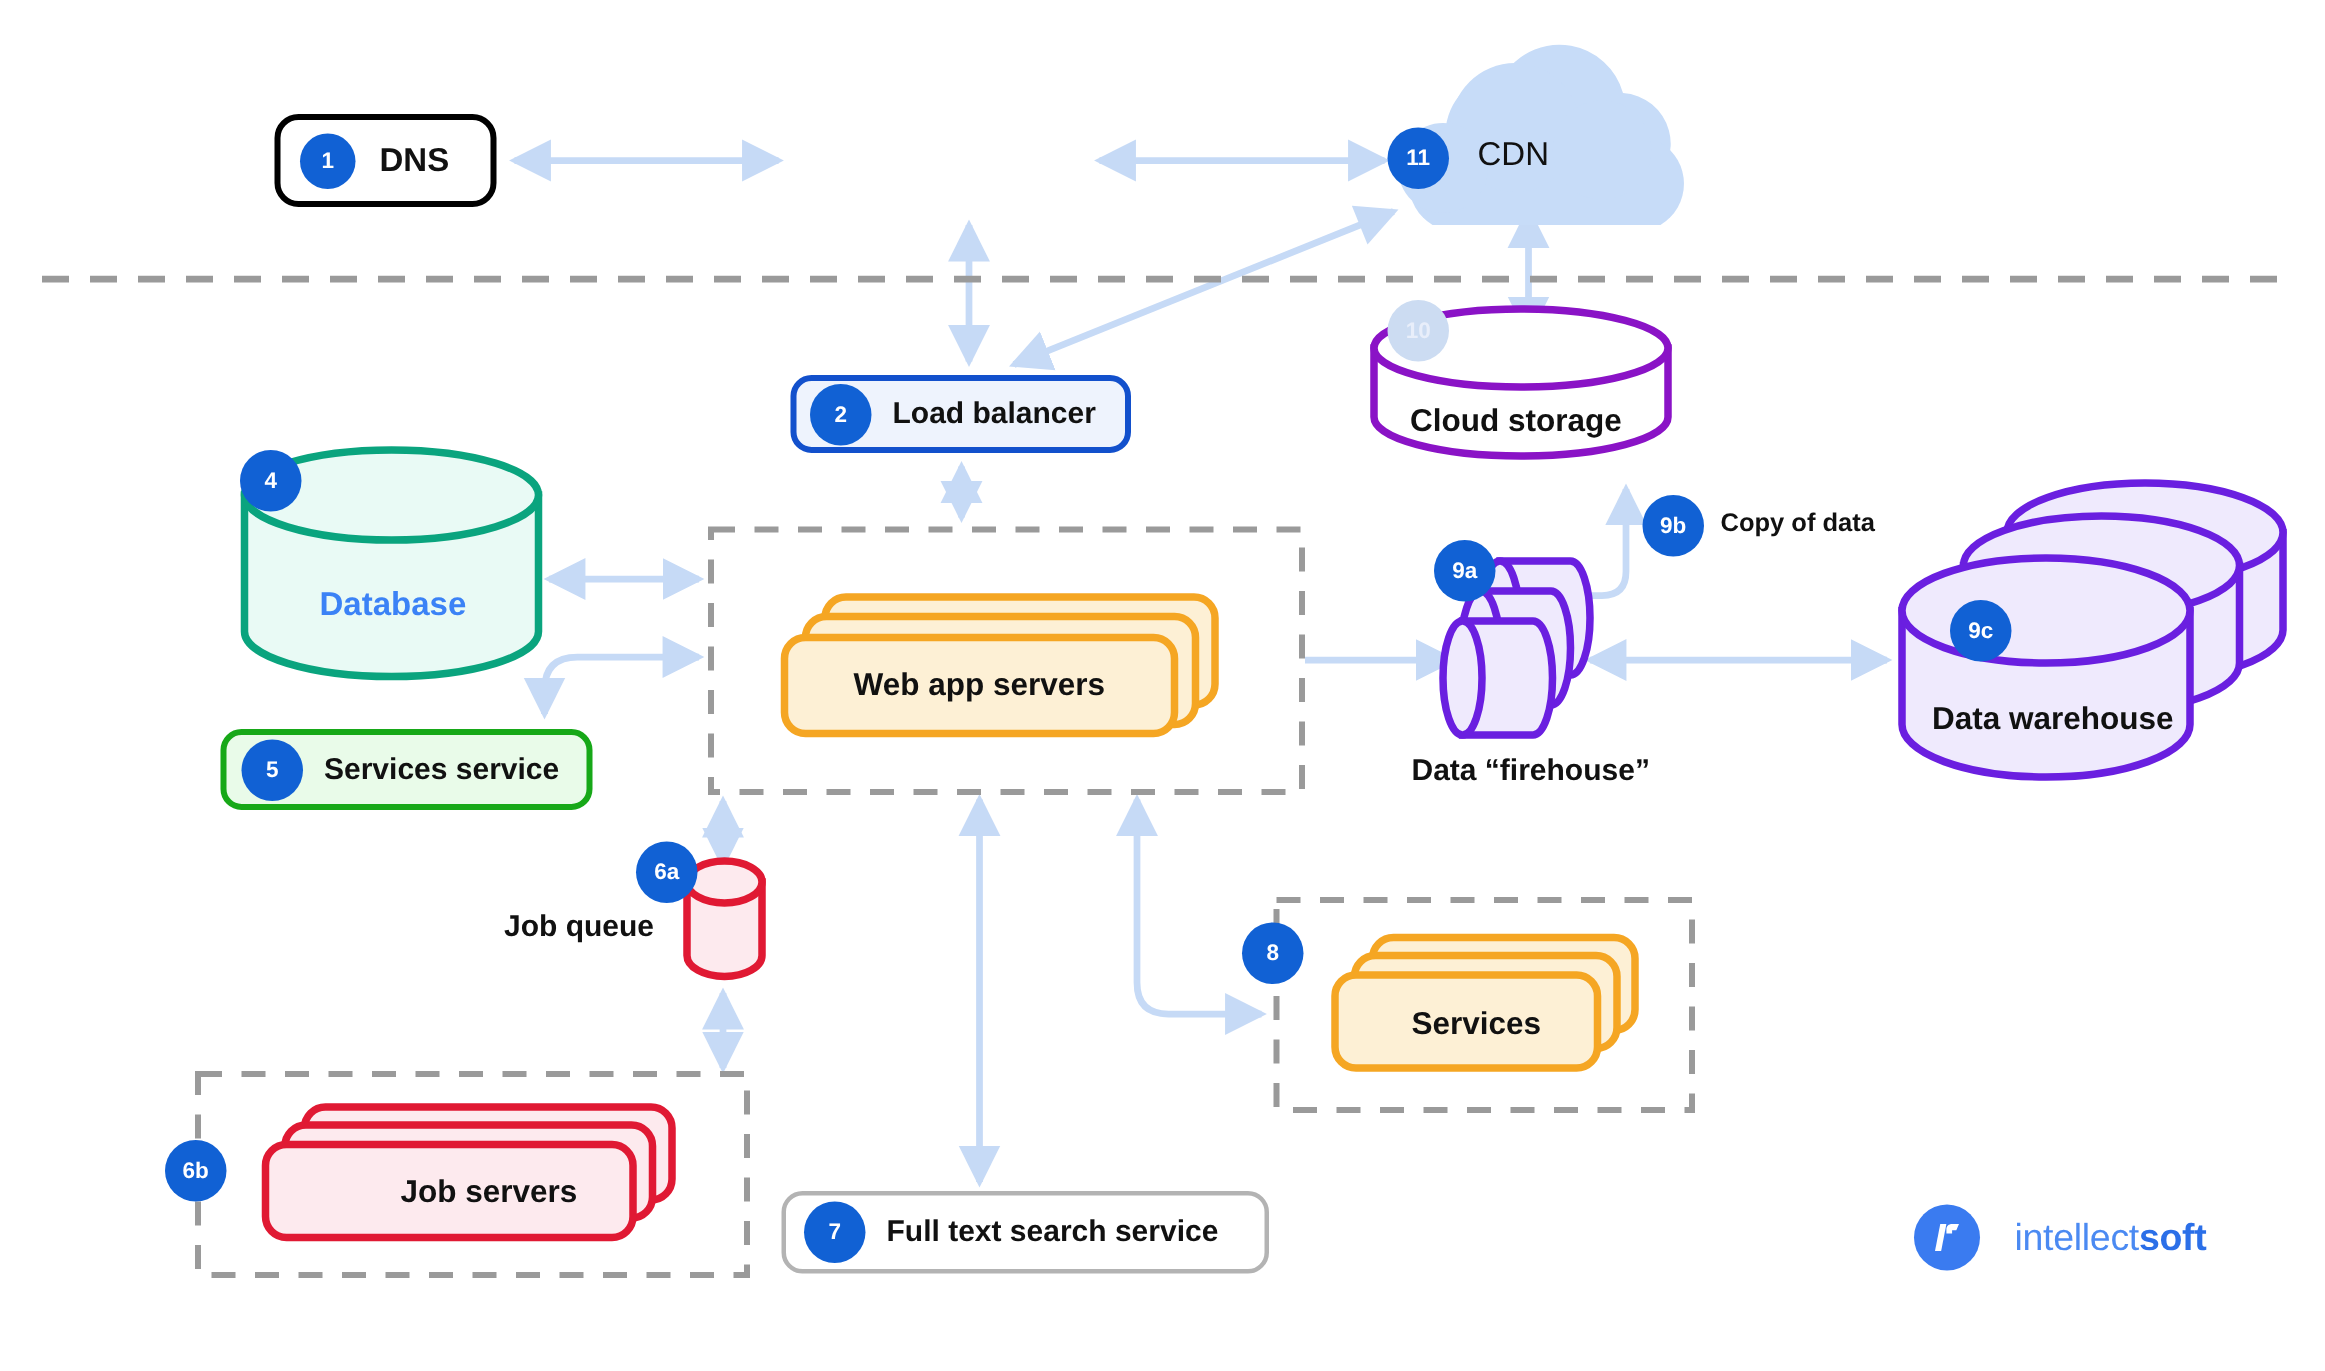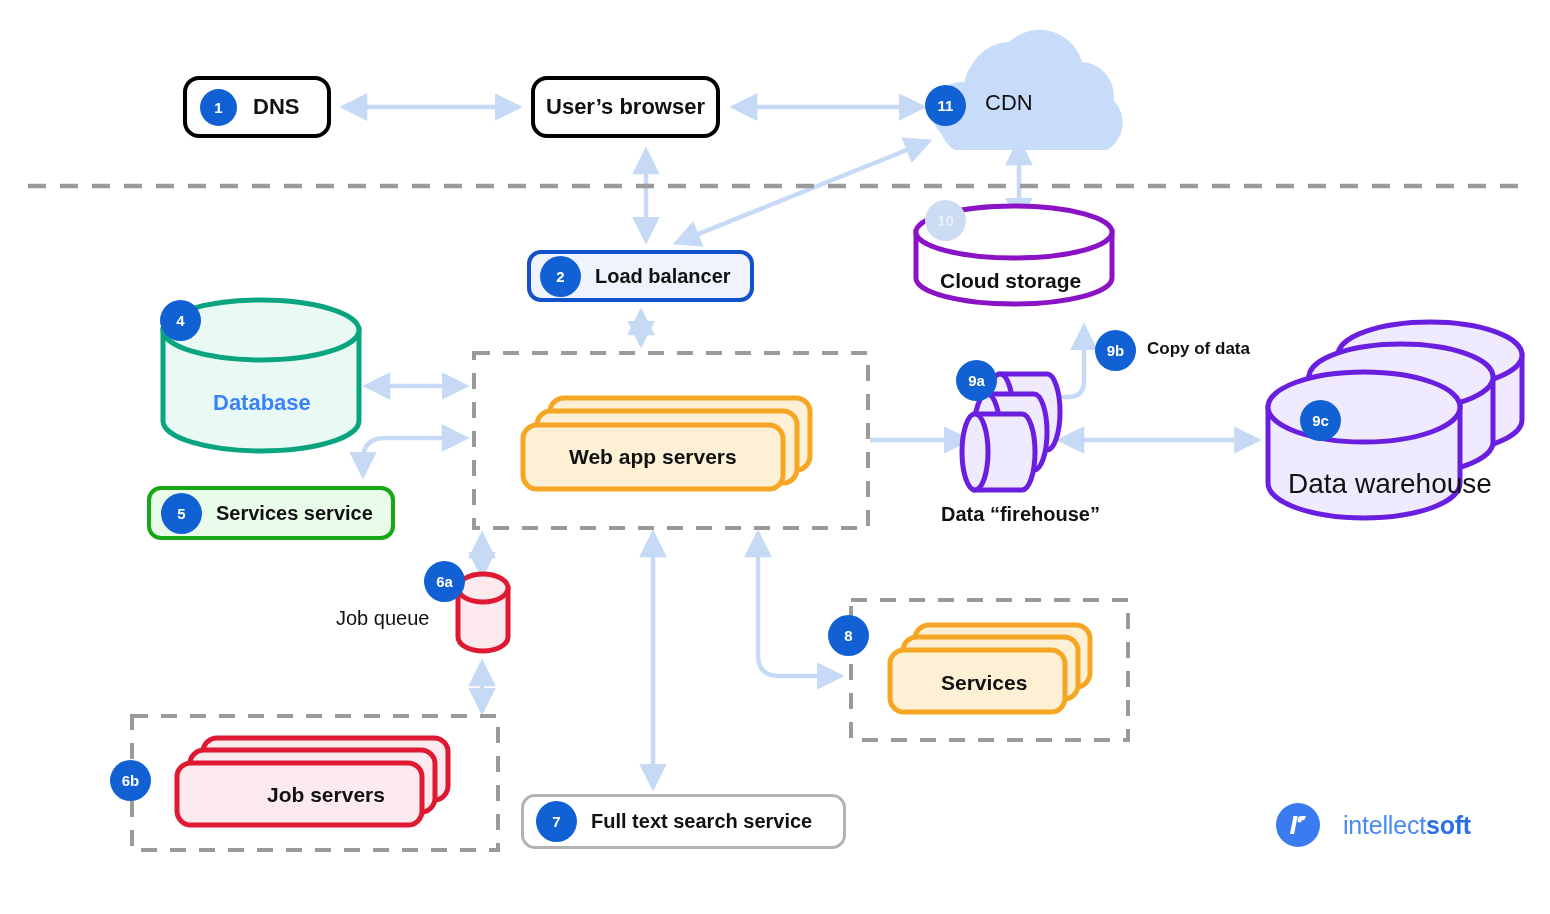--- a/index.html
+++ b/index.html
@@ -64,27 +64,27 @@
   #db-badge { left:160px; top:300px; z-index:5; }
   #db-label { left:213px; top:390px; font-size:22px; font-weight:bold; color:#3b82f6; z-index:4; }
 
   #cs-badge { left:925px; top:200px; z-index:5;text-align:right; }
   #cs-label { left:940px; top:269px; font-size:21px; font-weight:bold; color:#111; z-index:4; }
 
   #fh-badge { left:956px; top:360px; z-index:5; }
   #fh-label { left:941px; top:503px; font-size:20px; font-weight:bold; color:#111; z-index:4; }
 
   #dw-badge { left:1300px; top:400px; z-index:5; }
-  #dw-label { left:1288px; top:468px; font-size:28px; font-weight:normal; color:#111; z-index:4; }
+  #dw-label { left:1288px; top:468px; font-size:21px; font-weight:bold; color:#111; z-index:4; }
 
   #copy-badge { left:1095px; top:330px; z-index:5; }
   #copy-label { left:1147px; top:339px; font-size:17px; font-weight:bold; color:#111; z-index:4;}
 
   #jq-badge { left:424px; top:561px; z-index:5; }
-  #jq-label { left:336px; top:607px; font-size:20px; font-weight:normal; color:#111; z-index:4; }
+  #jq-label { left:336px; top:607px; font-size:20px; font-weight:bold; color:#111; z-index:4; }
 
   #js-badge { left:110px; top:760px; z-index:5; }
   #js-label { left:247px; top:783px; font-size:21px; font-weight:bold; color:#111; z-index:4;margin-left:20px; }
 
   #was-label { left:569px; top:445px; font-size:21px; font-weight:bold; color:#111; z-index:4; }
 
   #svc-badge { left:828px; top:615px; z-index:5; }
   #svc-label { left:941px; top:671px; font-size:21px; font-weight:bold; color:#111; z-index:4; }
 
   
@@ -215,23 +215,20 @@
       <rect x="190" y="750" width="245" height="62" rx="14"></rect>
       <rect x="177" y="763" width="245" height="62" rx="14"></rect>
     </g>
   </svg>
 
   <div class="node box" id="dns-node">
     <div class="badge sm">1</div>
     <div class="lbl">DNS</div>
   </div>
 
-  <div class="node box" id="browser-node">
-    <div class="lbl">User’s browser</div>
-  </div>
 
   <div class="node badge md" id="cdn-badge">11</div>
   <div class="node" id="cdn-label">CDN</div>
 
   <div class="node box" id="lb-node">
     <div class="badge md">2</div>
     <div class="lbl">Load balancer</div>
   </div>
 
   <div class="node badge md" id="db-badge">4</div>

